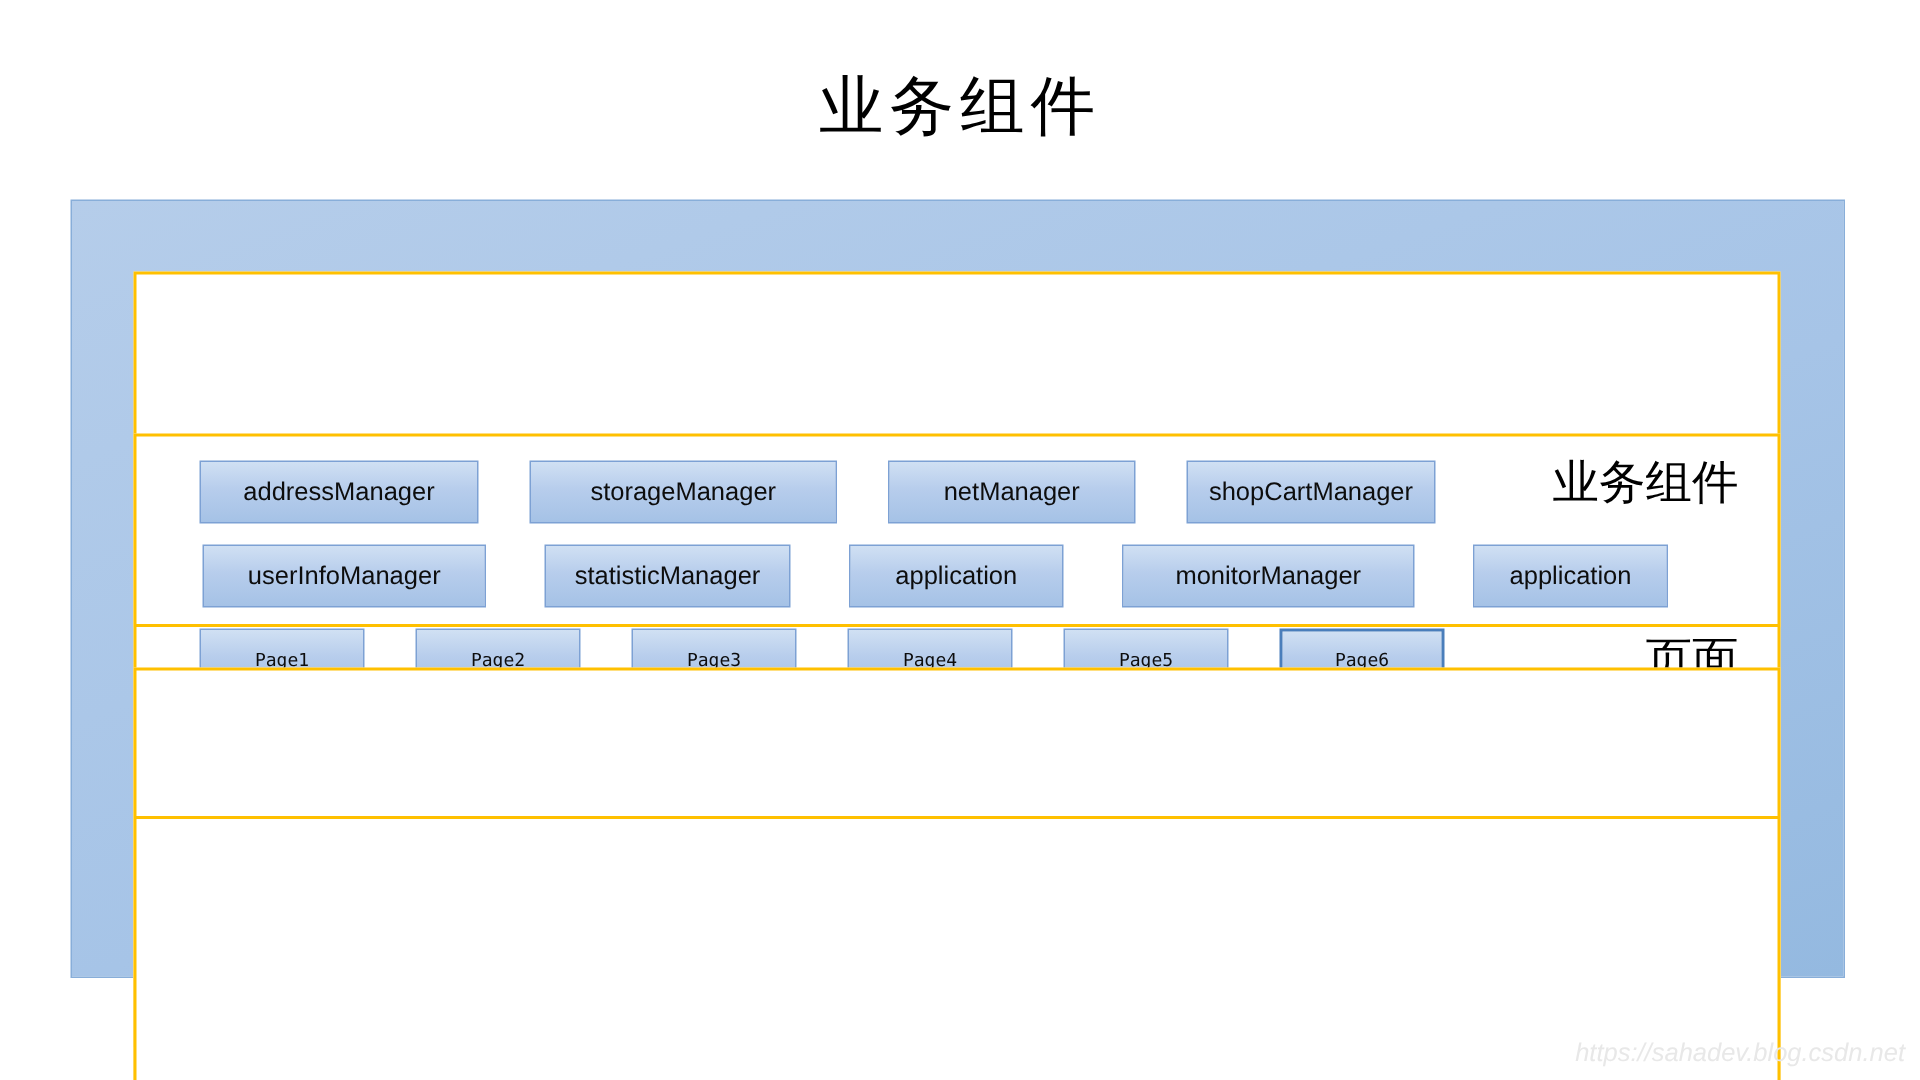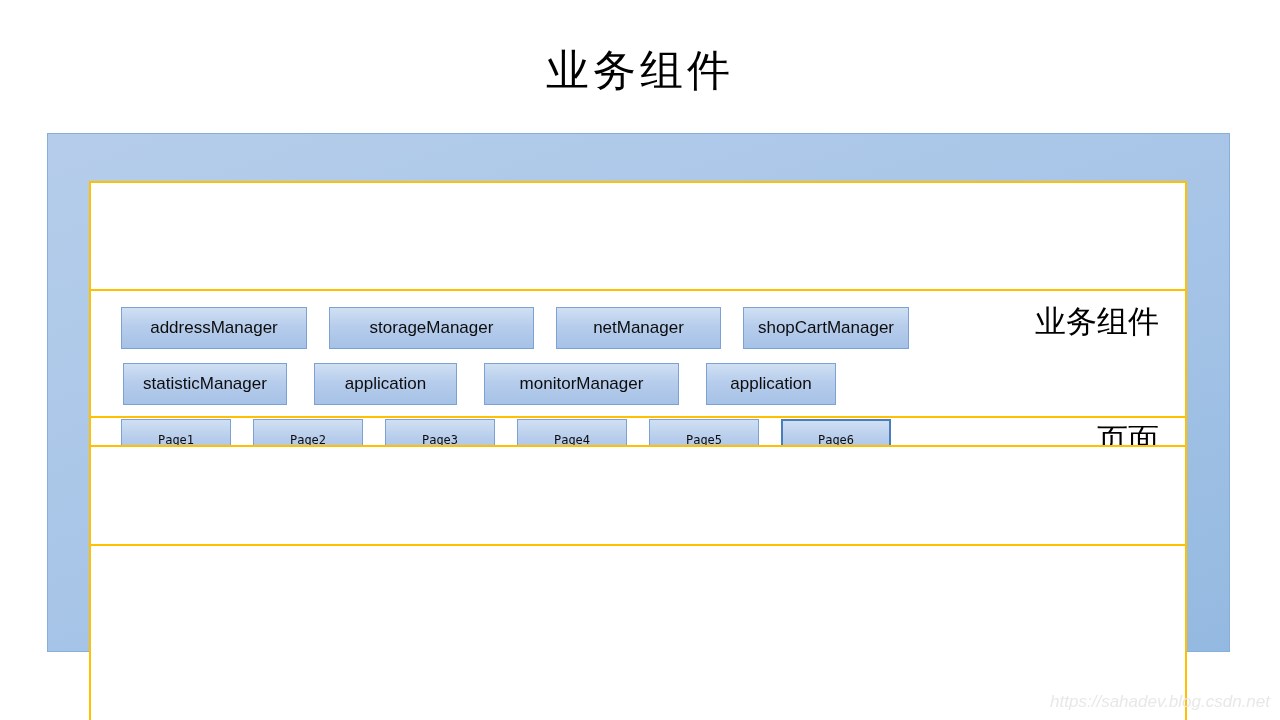--- a/index.html
+++ b/index.html
@@ -14,21 +14,21 @@
   .panel{position:absolute;left:41px;width:1098px;background:#ffffff;
          border:2px solid #ffc000;box-sizing:border-box;}
   .panel-flex{display:flex;align-items:center;padding:0 26px 0 30px;}
   .p1{top:47px;height:77px;}
   .p2{top:155px;height:129px;}
   .p3{top:311px;height:76px;}
   .p4{top:410px;height:71px;}
   .node{height:42px;display:flex;align-items:center;justify-content:center;
         background:linear-gradient(180deg,#d0e0f3 0%,#b7cdec 45%,#a5c2e6 100%);
         border:1px solid #7da1d4;box-sizing:border-box;
-        font-size:17px;color:#0d0d0d;flex:0 0 auto;}
+        font-size:17px;color:#0d0d0d;flex:0 0 auto;margin-left:12px;}
   .mono{font-family:"DejaVu Sans Mono","Liberation Mono",monospace;font-size:12px;}
   .node.selected{border:2px solid #4a7ebb;}
   .row1{gap:22px;height:100%;}
   .row3{gap:23px;height:100%;}
   .row4{gap:25px;height:100%;}
   .biz-line{display:flex;gap:22px;padding-left:30px;margin-top:16px;}
   .biz-line2{gap:27px;margin-top:14px;padding-left:32px;}
   .layer-label{font-family:"DejaVu Serif","Liberation Serif",serif;
                font-size:31px;color:#000;margin-left:auto;white-space:nowrap;}
   .biz-label{position:absolute;top:10px;right:26px;margin-left:0;}
@@ -55,20 +55,21 @@
     </div>
 
     <div class="panel p2" style="position:absolute">
       <div class="biz-line">
         <div class="node" style="width:186px">addressManager</div>
         <div class="node" style="width:205px">storageManager</div>
         <div class="node" style="width:165px">netManager</div>
         <div class="node" style="width:166px">shopCartManager</div>
       </div>
       <div class="biz-line biz-line2">
+        <div class="node" style="width:189px">userInfoManager</div>
         <div class="node" style="width:164px">statisticManager</div>
         <div class="node" style="width:143px">application</div>
         <div class="node" style="width:195px">monitorManager</div>
         <div class="node" style="width:130px">application</div>
       </div>
       <div class="layer-label biz-label">业务组件</div>
     </div>
 
     <div class="panel p3 panel-flex row3">
       <div class="node" style="width:110px">ThirdApi</div>

